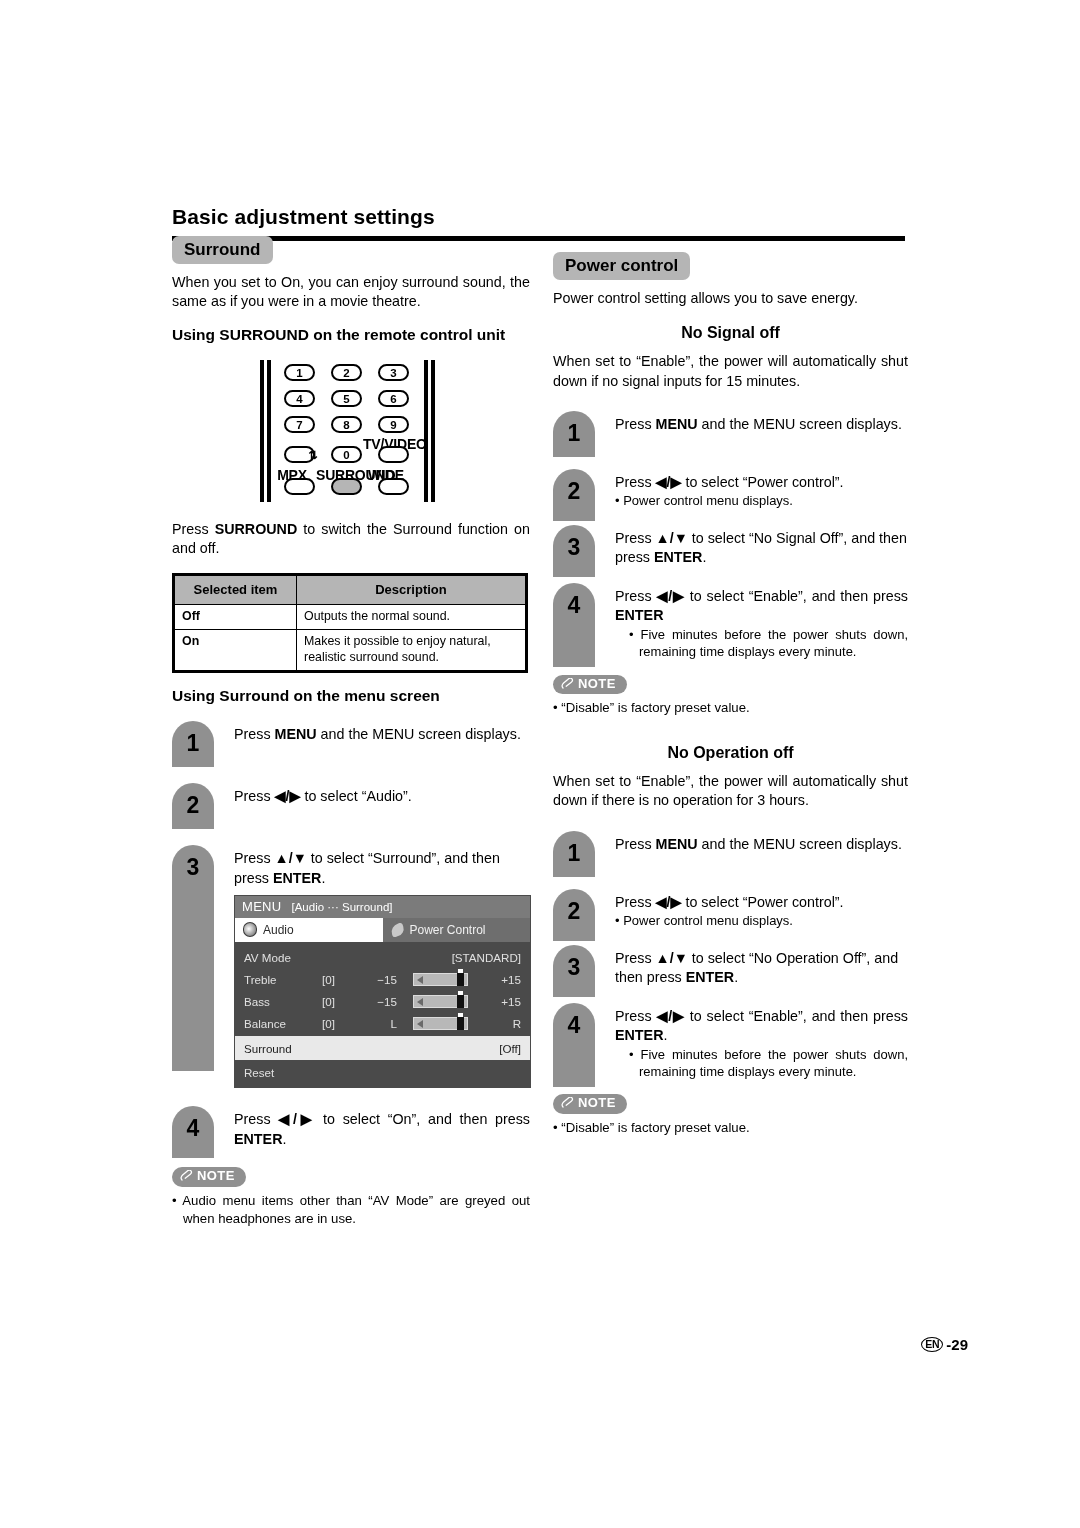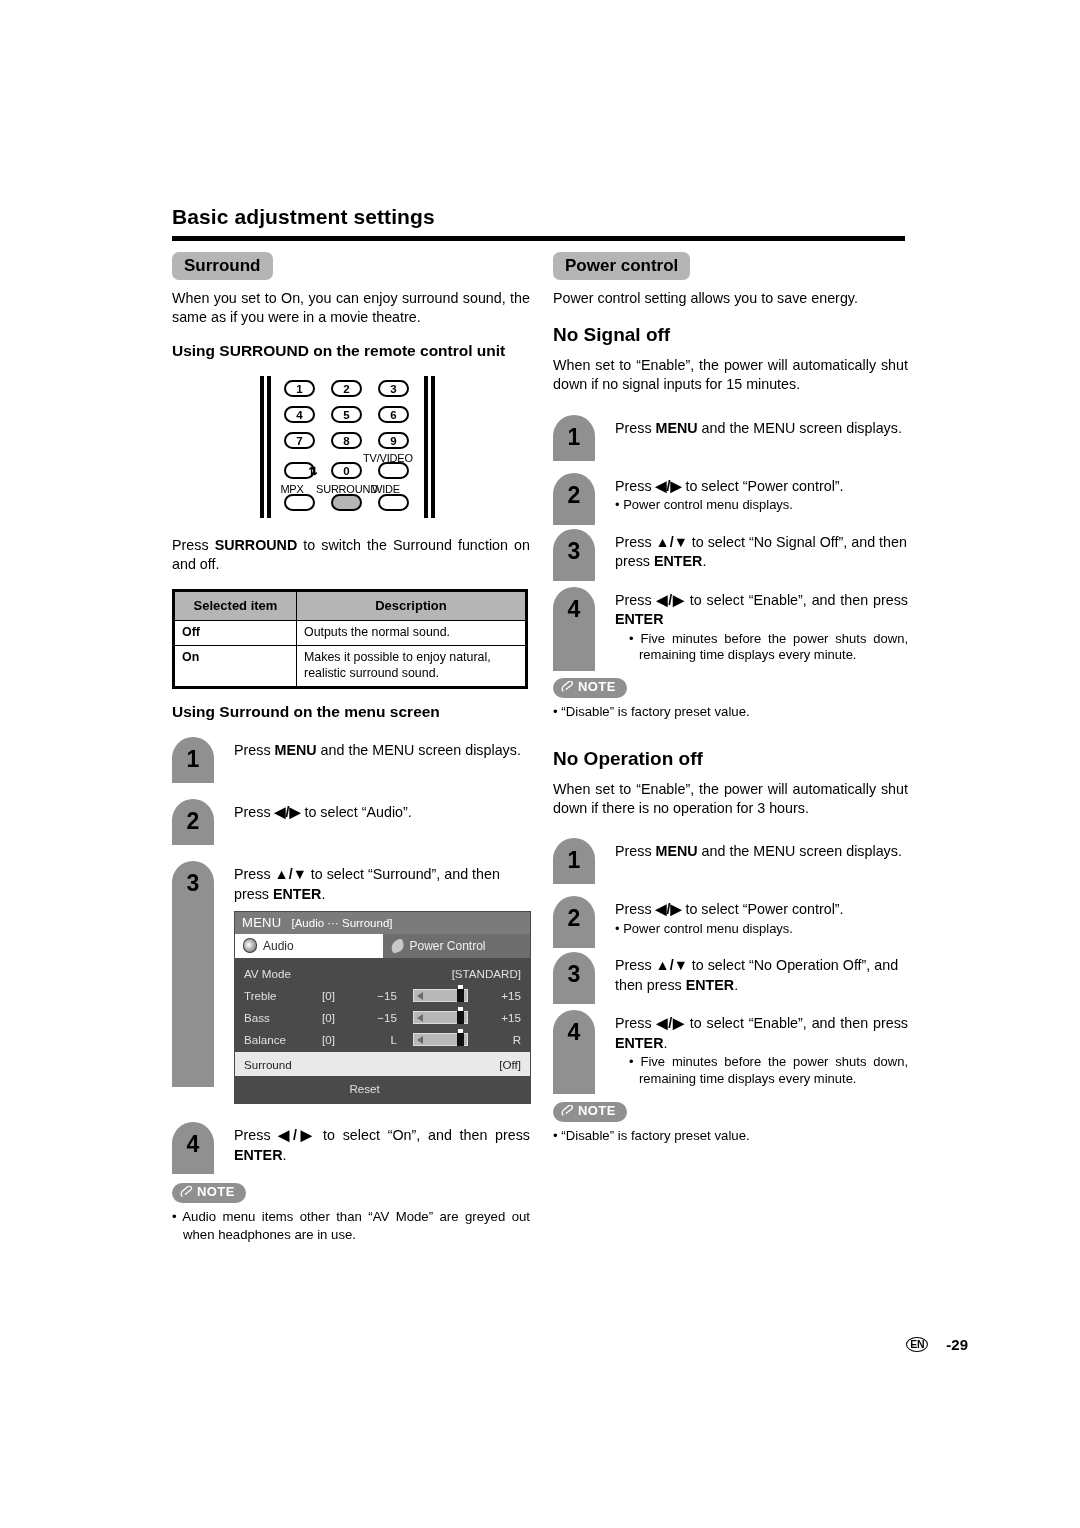--- a/index.html
+++ b/index.html
@@ -16,21 +16,21 @@
   
   .sec-title{
     position:absolute;left:172px;top:205px;
     font-size:21px;font-weight:bold;letter-spacing:.1px;
   }
   .rule{
     position:absolute;left:172px;top:236px;width:733px;height:5px;background:#000;
   }
 
   
-  .col-l{position:absolute;left:172px;top:252px;width:358px;}
+  .col-l{position:absolute;left:172px;top:236px;width:358px;}
   .col-r{position:absolute;left:553px;top:252px;width:355px;}
 
   
   .pill{
     display:inline-block;
     background:#b5b5b5;
     border-radius:7px;
     padding:5px 12px 6px 12px;
     font-size:17px;font-weight:bold;
     line-height:1;
@@ -39,21 +39,21 @@
 
   p.body{
     font-size:14.3px;line-height:1.35;margin:9px 0 0 0;
     text-align:justify;
   }
   p.body.nj{text-align:left;}
   h4.sub{
     font-size:15.5px;font-weight:bold;margin:13px 0 0 0;line-height:1.25;
   }
   h4.sub2{
-    font-size:19px;font-weight:bold;margin:15px 0 0 0;line-height:1.25;
+    font-size:16px;font-weight:bold;margin:15px 0 0 0;line-height:1.25;text-align:center;
   }
   b{font-weight:bold;}
 
   
   .remote-wrap{position:relative;height:155px;margin-top:12px;}
   .remote{
     position:absolute;left:88px;top:4px;width:175px;height:142px;
   }
   .rail{position:absolute;top:0;width:4px;height:142px;background:#000;}
   .rail.l1{left:0;}
@@ -65,21 +65,21 @@
     width:31px;height:17px;
     border:2.2px solid #000;border-radius:9px;
     background:#fff;
     font-size:11.5px;font-weight:bold;
     text-align:center;line-height:15px;
     box-sizing:border-box;
   }
   .btn.blank{border-radius:9px;}
   .btn.shaded{background:#b5b5b5;}
   .lbl{
-    position:absolute;font-size:11px;font-weight:normal;text-align:center;
+    position:absolute;font-size:14px;font-weight:bold;text-align:center;
     width:46px;letter-spacing:-.2px;
   }
   .repeat-ico{
     position:absolute;font-size:11px;font-weight:bold;line-height:15px;
     width:100%;text-align:center;
   }
 
   
   table.tbl{
     border-collapse:collapse;width:356px;margin-top:14px;
@@ -191,36 +191,36 @@
     color:#e0e0e0;
     height:17px;
     gap:12px;
   }
   .tv-row .nm{width:66px;flex:none;}
   .tv-row .br{width:32px;flex:none;}
   .tv-row .mn{width:31px;flex:none;text-align:right;}
   .tv-row .mx{width:31px;flex:none;text-align:right;padding-left:6px;}
   .tv-row .right{margin-left:auto;}
   .tv-row.hl{background:#e9e9e9;color:#1d1d1d;margin-top:2px;height:19px;}
-  .tv-row.plain{background:#4a4a4a;height:19px;justify-content:center;}
+  .tv-row.plain{background:#4a4a4a;height:19px;}
   .slider{
     position:relative;width:98px;height:13px;background:#b8b8b8;
     border:1.5px solid #dcdcdc;margin:0 4px;box-sizing:border-box;
   }
   .slider .ar{position:absolute;top:2.5px;font-size:0;width:0;height:0;}
   .slider .arl{left:3px;border-top:4px solid transparent;border-bottom:4px solid transparent;border-right:6px solid #6a6a6a;}
   .slider .arr{right:3px;border-top:4px solid transparent;border-bottom:4px solid transparent;border-left:6px solid #6a6a6a;}
   .slider .knob{position:absolute;left:43px;top:-1px;width:7px;height:13px;background:#111;}
   .slider .tick{position:absolute;left:44px;top:-5px;width:5px;height:4px;background:#ffffff;}
 
   
   .footer{
     position:absolute;right:112px;top:1336px;
     font-size:15px;font-weight:bold;
-    display:flex;align-items:center;gap:18px;
+    display:flex;align-items:center;gap:3px;
   }
   .en-mark{
     display:inline-block;border:1.6px solid #000;border-radius:50%;
     font-size:10.5px;font-weight:bold;
     padding:0px 3px 1px 3px;line-height:1.15;
     letter-spacing:-.2px;
   }
 </style>
 </head>
 <body>

